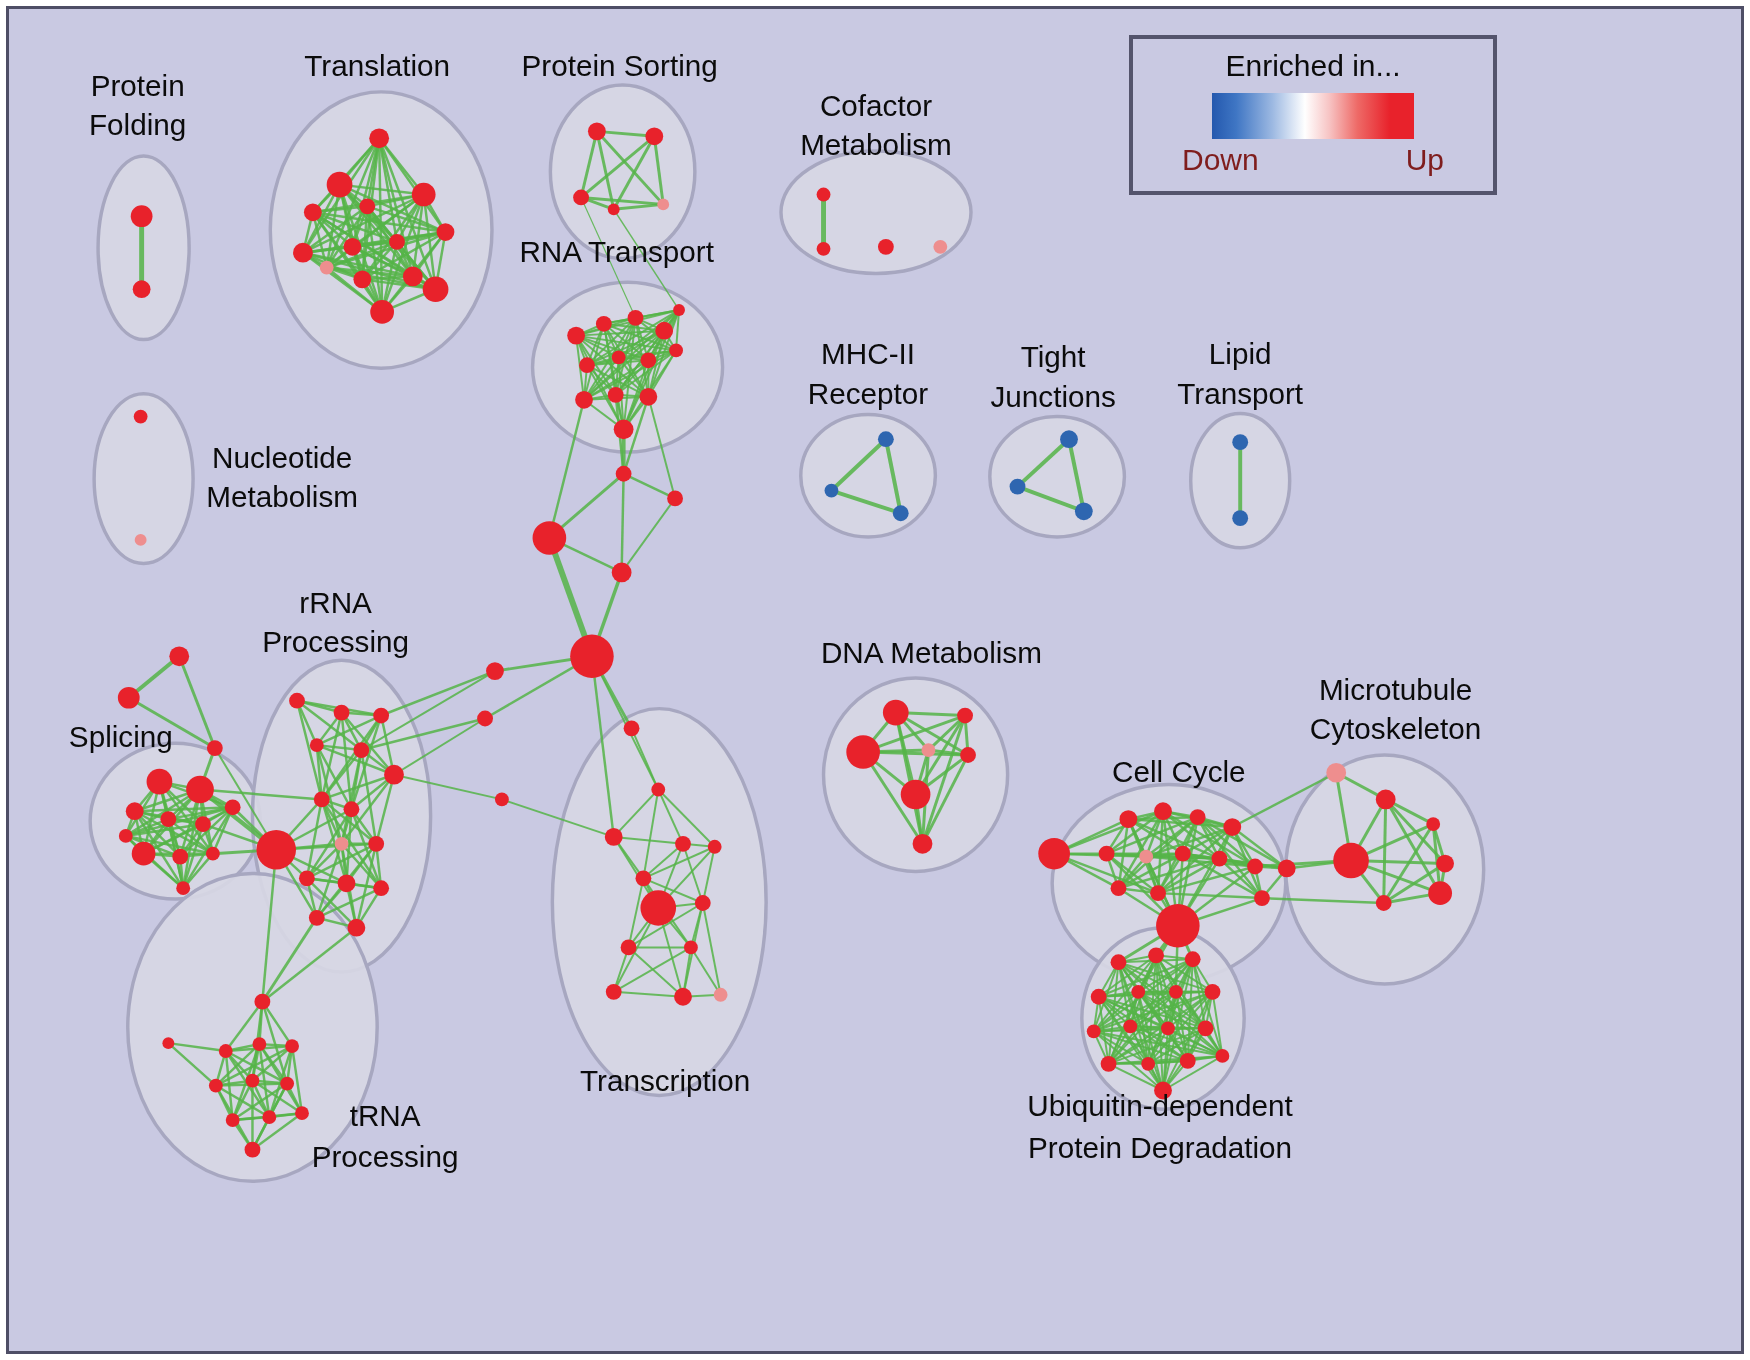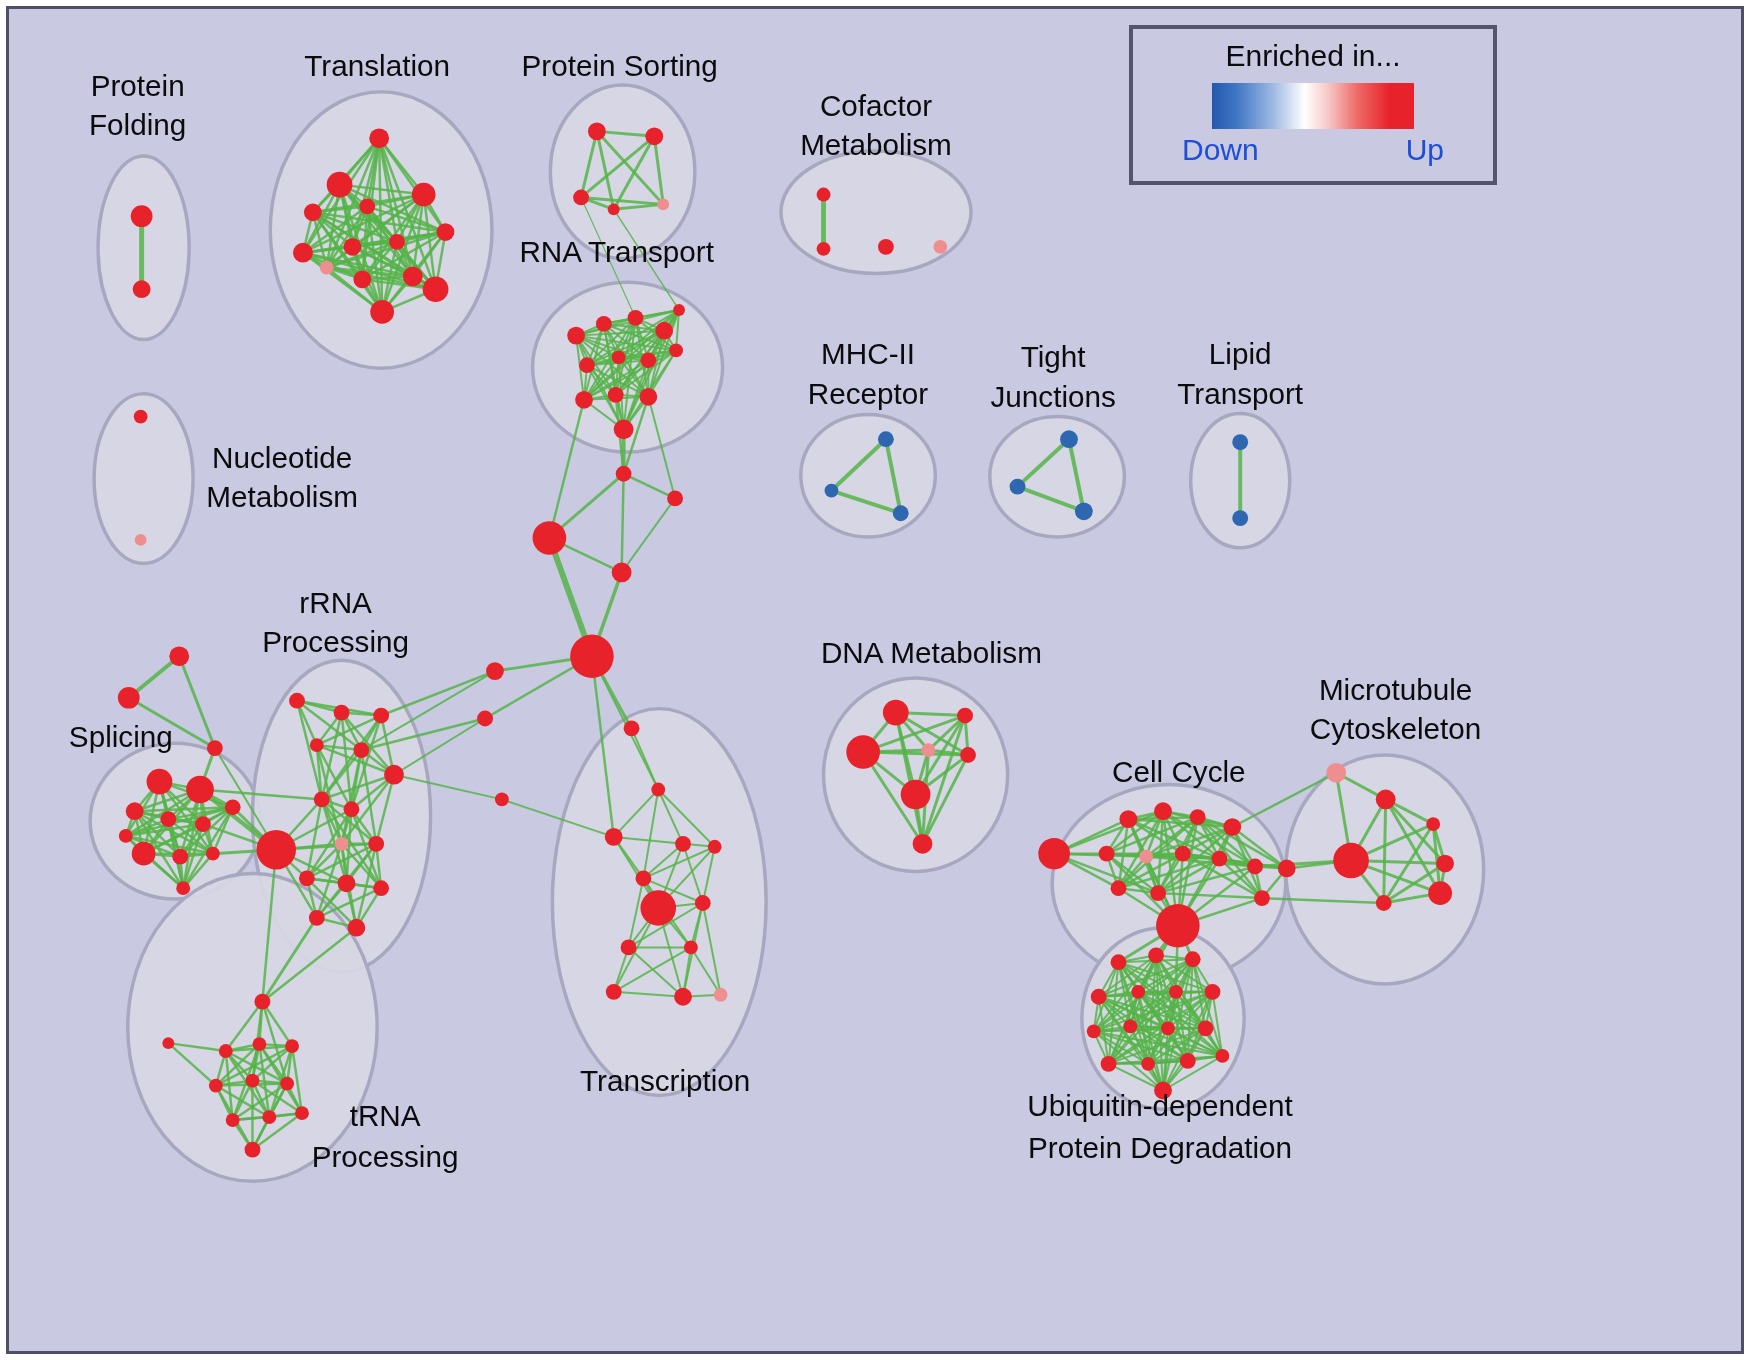--- a/index.html
+++ b/index.html
@@ -1,25 +1,25 @@
 <!DOCTYPE html>
 <html><head>
 <meta charset="utf-8">
 <style>
   html,body{margin:0;padding:0;background:#ffffff;font-family:"Liberation Sans",sans-serif;}
   .frame{width:1750px;height:1360px;box-sizing:border-box;background:#ffffff;padding:6px;}
   .canvas{position:relative;width:100%;height:100%;box-sizing:border-box;border:3px solid #4e4e66;background:#c9c9e2;overflow:hidden;}
   #map-svg{position:absolute;left:0;top:0;width:100%;height:100%;}
   #map-svg text{font-family:"Liberation Sans",sans-serif;fill:#0b0b0b;}
-  .legend{position:absolute;left:1120px;top:16px;width:368px;box-sizing:border-box;
+  .legend{position:absolute;left:1120px;top:26px;width:368px;box-sizing:border-box;
           border:4px solid #54546c;background:#c9c9e2;text-align:center;padding:10px 12px 14px;}
   .legend-title{font-size:30px;color:#0b0b0b;}
   .legend-bar{width:202px;height:46px;margin:10px auto 4px;
      background:linear-gradient(to right,#2458ae 0%,#3f76c4 12%,#9db9e2 30%,#ffffff 46%,#f7c4c4 58%,#ee6a67 72%,#e8222b 88%,#e8222b 100%);}
-  .legend-ends{display:flex;justify-content:space-between;width:262px;margin:0 auto;font-size:30px;color:#1d4ed8;}
+  .legend-ends{display:flex;justify-content:space-between;width:262px;margin:0 auto;font-size:30px;color:#7f1d1d;}
   .legend-sub{font-size:26px;line-height:1.3;color:#0b0b0b;margin-top:6px;}
 </style>
 </head>
 <body>
 
 <div class="frame">
   <div class="canvas">
     <svg id="map-svg" viewBox="0 0 1750 1360" preserveAspectRatio="none">
         <g>
           <ellipse cx="136" cy="242" rx="46" ry="93" fill="#d7d7e4" fill-opacity="0.92" stroke="#a7a7c0" stroke-width="3.5"></ellipse>

